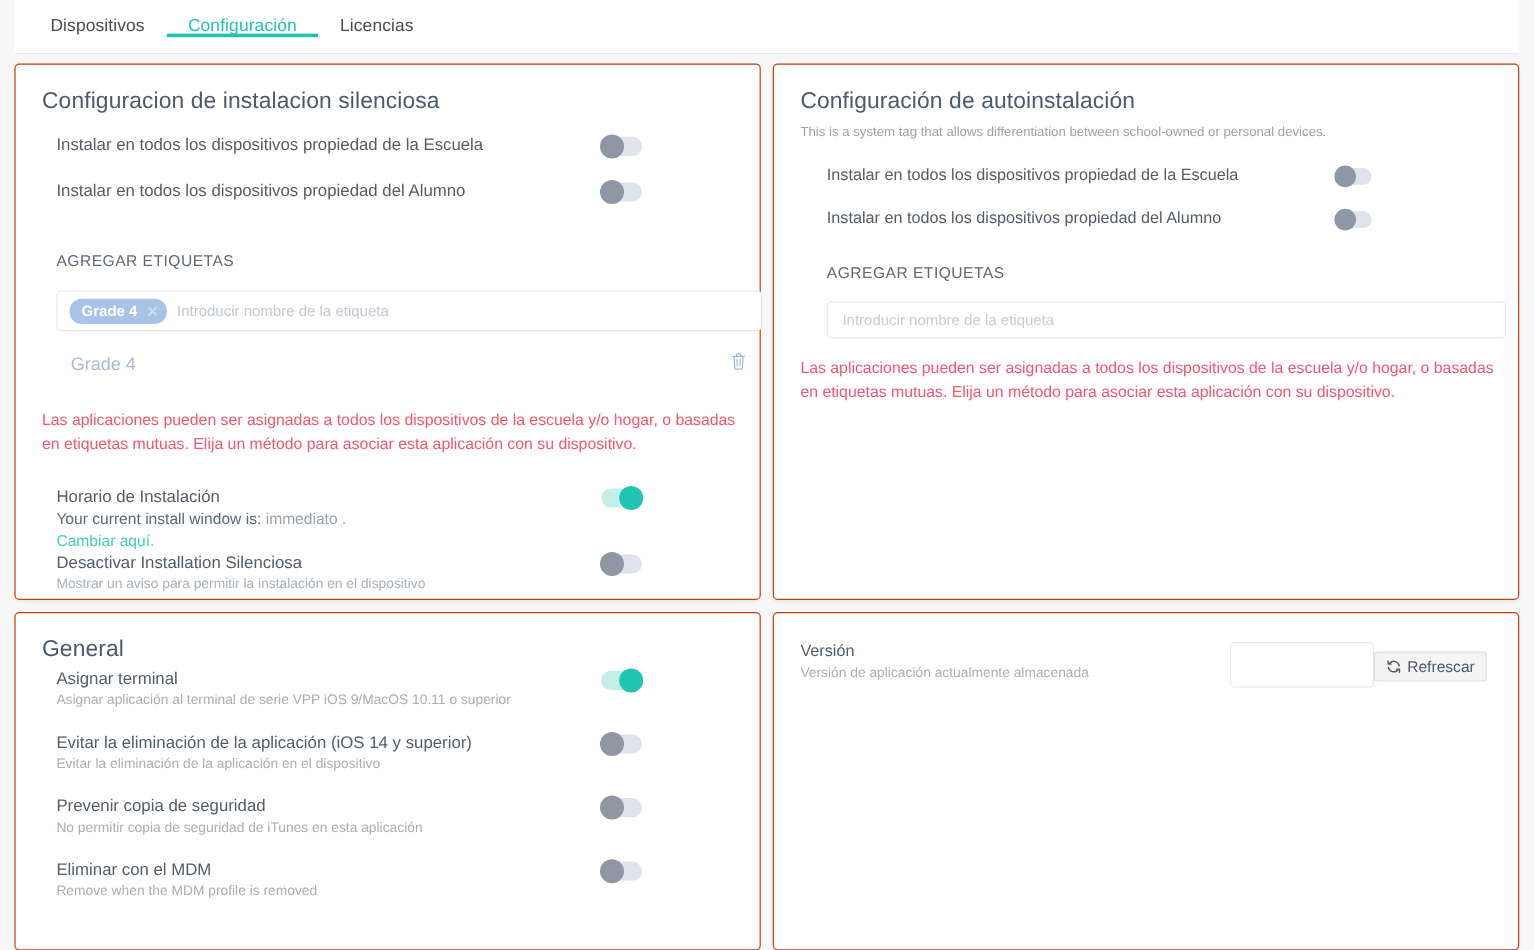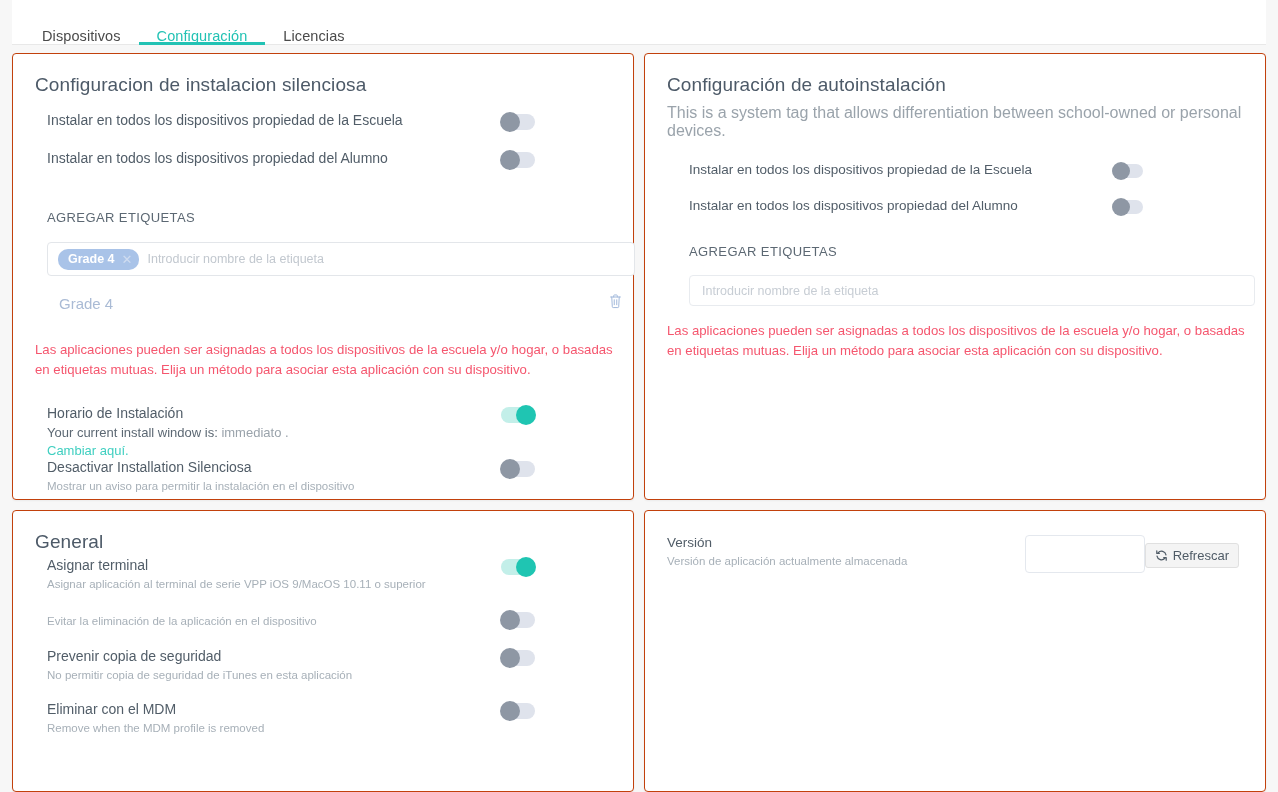--- a/index.html
+++ b/index.html
@@ -22,21 +22,21 @@
   
   .tabbar {
     position: absolute;
     left: 12px;
     top: 0;
     width: 1254px;
     height: 45px;
     background: #ffffff;
     border-bottom: 1px solid #e8e8e8;
     display: flex;
-    align-items: flex-end;
+    align-items: center;
     padding-left: 12px;
   }
   .tab {
     position: relative;
     display: flex;
     align-items: center;
     padding: 0 18px;
     font-size: 14.5px;
     color: #4a4a4a;
     cursor: pointer;
@@ -74,21 +74,21 @@
   .card.short { height: 282px; }
 
   
   .card-title {
     font-size: 19px;
     font-weight: 400;
     color: #4d5a68;
     letter-spacing: .1px;
   }
   .card-subtitle {
-    font-size: 16px;
+    font-size: 11px;
     color: #9aa3ab;
     margin-top: 8px;
   }
   .section-label {
     font-size: 13px;
     color: #5c6873;
     letter-spacing: .4px;
   }
   .row-label {
     font-size: 14px;
@@ -413,20 +413,21 @@
             </div>
             <div class="switch-slot" style="width:110px;">
               <div class="switch on">
                 <div class="knob"></div>
               </div>
             </div>
           </div>
 
           <div class="setting-row" style="margin-top:20px;">
             <div class="texts">
+              <div class="row-label">Evitar la eliminación de la aplicación (iOS 14 y superior)</div>
               <div class="row-sub">Evitar la eliminación de la aplicación en el dispositivo</div>
             </div>
             <div class="switch-slot" style="width:110px;">
               <div class="switch">
                 <div class="knob"></div>
               </div>
             </div>
           </div>
 
           <div class="setting-row" style="margin-top:20px;">

